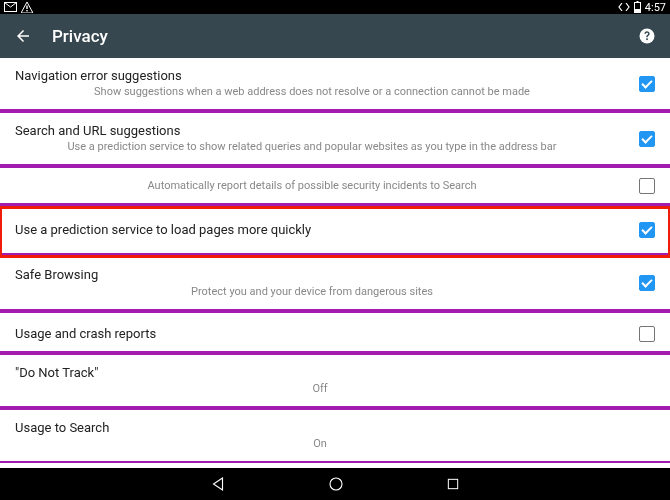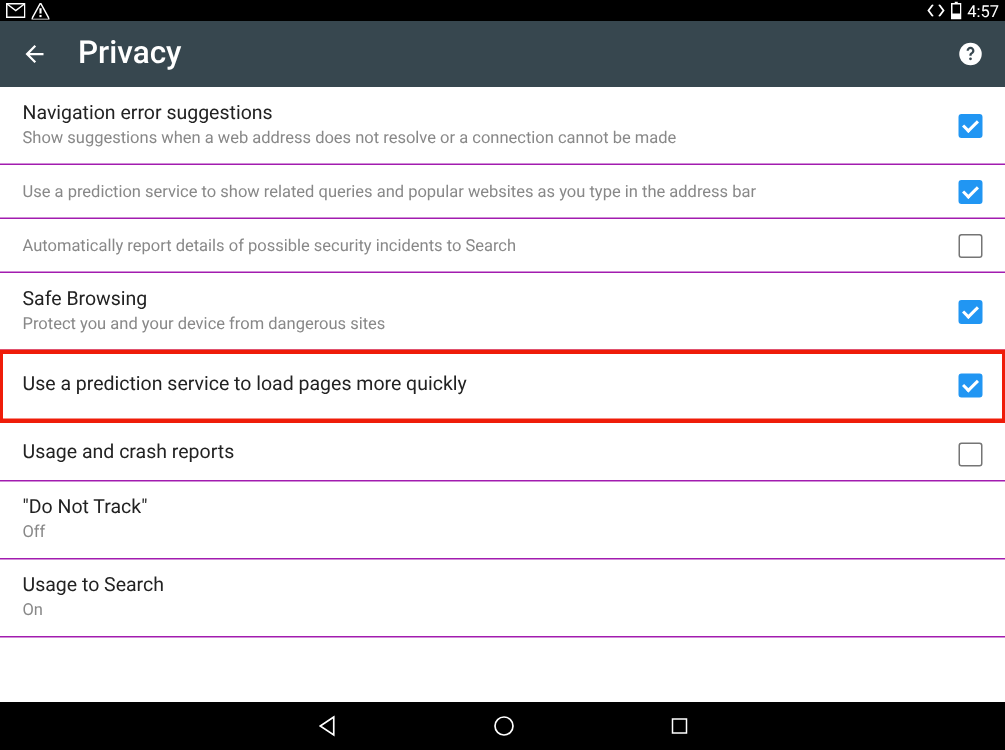--- a/index.html
+++ b/index.html
@@ -25,45 +25,46 @@
     .statusbar svg { display: block; }
     .toolbar {
       height: 44px;
       background: #37474f;
       color: #fff;
       display: flex;
       align-items: center;
       padding: 0 14px;
     }
     .toolbar .back { margin-right: 20px; display: flex; }
-    .toolbar .title { font-size: 21px; font-weight: 500; }
+    .toolbar .title { font-size: 17px; font-weight: 500; }
     .toolbar .help { margin-left: auto; display: flex; }
     .list {
       height: 405px;
       overflow: hidden;
       background: #fff;
     }
     .row {
       padding: 10px 15px 9px 15px;
-      border-bottom: 1px solid #a21caf;
+      border-bottom: 4px solid #a21caf;
       display: flex;
       align-items: center;
       position: relative;
     }
     .row-text { flex: 1; padding-right: 30px; }
     .row-title {
       font-size: 13px;
       color: #222;
       line-height: 1.25;
     }
     .row-sub {
       font-size: 11px;
       color: #888;
       line-height: 1.35;
       margin-top: 1px;
+      text-align: center;
     }
     .checkbox {
       width: 16px; height: 16px;
       border: 1.5px solid #757575;
       border-radius: 2px;
       flex-shrink: 0;
       position: relative;
     }
     .checkbox.checked {
       background: #2196f3;
@@ -150,43 +151,44 @@
   <div class="row">
     <div class="row-text">
       <div class="row-title">Navigation error suggestions</div>
       <div class="row-sub">Show suggestions when a web address does not resolve or a connection cannot be made</div>
     </div>
     <div class="checkbox checked"></div>
   </div>
 
   <div class="row">
     <div class="row-text">
+      <div class="row-title">Search and URL suggestions</div>
       <div class="row-sub">Use a prediction service to show related queries and popular websites as you type in the address bar</div>
     </div>
     <div class="checkbox checked"></div>
   </div>
 
   <div class="row">
     <div class="row-text">
       <div class="row-sub">Automatically report details of possible security incidents to Search</div>
     </div>
     <div class="checkbox"></div>
+  </div>
+
+  <div class="row highlight" style="padding-top:15px;padding-bottom:15px">
+    <div class="row-text">
+      <div class="row-title">Use a prediction service to load pages more quickly</div>
+    </div>
+    <div class="checkbox checked"></div>
   </div>
 
   <div class="row">
     <div class="row-text">
       <div class="row-title">Safe Browsing</div>
       <div class="row-sub">Protect you and your device from dangerous sites</div>
-    </div>
-    <div class="checkbox checked"></div>
-  </div>
-
-  <div class="row highlight" style="padding-top:15px;padding-bottom:15px">
-    <div class="row-text">
-      <div class="row-title">Use a prediction service to load pages more quickly</div>
     </div>
     <div class="checkbox checked"></div>
   </div>
 
   <div class="row" style="padding-top:13px;">
     <div class="row-text">
       <div class="row-title">Usage and crash reports</div>
     </div>
     <div class="checkbox"></div>
   </div>

